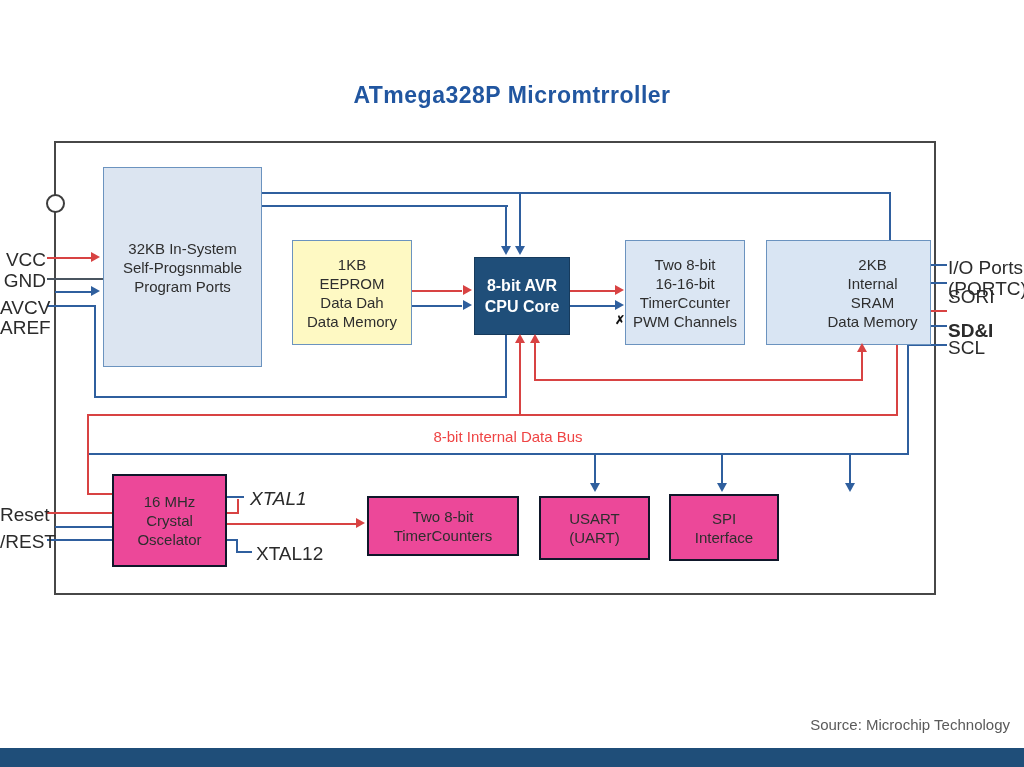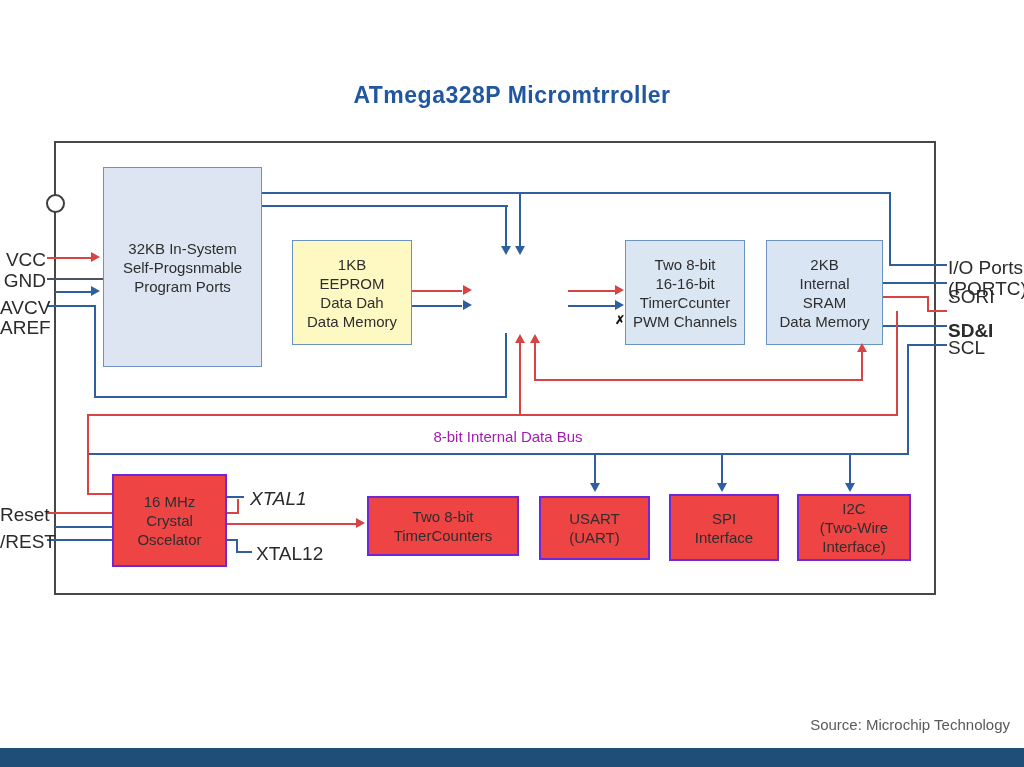--- a/index.html
+++ b/index.html
@@ -8,37 +8,37 @@
   .title{position:absolute;left:0;top:82px;width:1024px;text-align:center;
          font-size:23px;font-weight:bold;color:#2156a0;letter-spacing:0.5px;}
   .frame{position:absolute;left:54px;top:141px;width:878px;height:450px;
          border:2px solid #474747;background:#ffffff;}
   .node{position:absolute;left:46px;top:194px;width:15px;height:15px;border:2.5px solid #3d3d3d;
         border-radius:50%;background:#fff;z-index:5;}
   .blk{position:absolute;display:flex;flex-direction:column;justify-content:center;align-items:center;
        text-align:center;font-size:15px;line-height:19px;color:#2e2e2e;z-index:3;}
   .blk span{display:block;}
   .light{background:#dde8f4;border:1.6px solid #6b93bf;}
-  .strong{background:#ef4444;border:2px solid #6d28d9;}
+  .strong{background:#ec4899;border:2px solid #0f172a;}
   .cpu{background:#1f4e79;border:1px solid #163a5c;color:#ffffff;font-weight:bold;font-size:16px;line-height:21px;}
   .w{position:absolute;z-index:2;}
   .h{height:2px;}
   .v{width:2px;}
   .red{background:#d84343;}
   .blu{background:#2f5f9e;}
   .gry{background:#4a5560;}
   .a{position:absolute;width:0;height:0;z-index:4;}
   .ar{border-top:5px solid transparent;border-bottom:5px solid transparent;border-left:9px solid var(--c);}
   .ad{border-left:5px solid transparent;border-right:5px solid transparent;border-top:9px solid var(--c);}
   .au{border-left:5px solid transparent;border-right:5px solid transparent;border-bottom:9px solid var(--c);}
   .lbl{position:absolute;font-size:19px;color:#2b2b2b;z-index:5;white-space:nowrap;}
   .ll{width:46px;text-align:right;left:0;}
   .rl{left:948px;text-align:left;}
   .buslbl{position:absolute;left:380px;top:428px;width:256px;text-align:center;
-          font-size:15px;color:#a21caf;z-index:5;background:transparent;}
+          font-size:15px;color:#ef4444;z-index:5;background:transparent;}
   .pwmmark{position:absolute;left:615px;top:313px;font-size:12px;font-weight:bold;color:#111;z-index:6;}
   .src{position:absolute;left:700px;top:716px;width:310px;text-align:right;font-size:15px;color:#5a5a5a;}
   .bar{position:absolute;left:0;top:748px;width:1024px;height:19px;background:#1f4e79;}
 </style>
 </head>
 <body>
 
 <div class="stage">
 
   <div class="title">ATmega328P Micromtrroller</div>
@@ -50,27 +50,31 @@
     <span>32KB In-System</span>
     <span>Self-Progsnmable</span>
     <span>Program Ports</span>
   </div>
   <div class="blk light" style="left:292px;top:240px;width:118px;height:103px;background:#fef9c3;">
     <span>1KB</span>
     <span>EEPROM</span>
     <span>Data Dah</span>
     <span>Data Memory</span>
   </div>
+  <div class="blk cpu" style="left:474px;top:257px;width:94px;height:76px;">
+    <span>8-bit AVR</span>
+    <span>CPU Core</span>
+  </div>
   <div class="blk light" style="left:625px;top:240px;width:118px;height:103px;background:#dbe6f3;">
     <span>Two 8-bit</span>
     <span>16-16-bit</span>
     <span>TimerCcunter</span>
     <span>PWM Channels</span>
   </div>
-  <div class="blk light" style="left:766px;top:240px;width:115px;height:103px;background:#d9e5f3;">
+  <div class="blk light" style="left:766px;top:240px;width:115px;height:103px;background:#d9e5f3;padding-left:48px;">
     <span>2KB</span>
     <span>Internal</span>
     <span>SRAM</span>
     <span>Data Memory</span>
   </div>
   <div class="blk strong" style="left:112px;top:474px;width:111px;height:89px;">
     <span>16 MHz</span>
     <span>Crystal</span>
     <span>Oscelator</span>
   </div>
@@ -78,25 +82,20 @@
     <span>Two 8-bit</span>
     <span>TimerCounters</span>
   </div>
   <div class="blk strong" style="left:539px;top:496px;width:107px;height:60px;">
     <span>USART</span>
     <span>(UART)</span>
   </div>
   <div class="blk strong" style="left:669px;top:494px;width:106px;height:63px;">
     <span>SPI</span>
     <span>Interface</span>
-  </div>
-  <div class="blk strong" style="left:797px;top:494px;width:110px;height:63px;">
-    <span>I2C</span>
-    <span>(Two-Wire</span>
-    <span>Interface)</span>
   </div>
   <div class="pwmmark">✗</div>
 
   <i class="w h blu" style="left:260px;top:192px;width:630px;"></i>
   <i class="w v blu" style="left:889px;top:192px;height:74px;"></i>
   <i class="w h blu" style="left:889px;top:264px;width:58px;"></i>
   <i class="w h blu" style="left:260px;top:205px;width:248px;"></i>
   <i class="w v blu" style="left:505px;top:205px;height:43px;"></i>
   <i class="a ad" style="--c:#2f5f9e;left:501px;top:246px;"></i>
   <i class="w v blu" style="left:519px;top:192px;height:56px;"></i>

